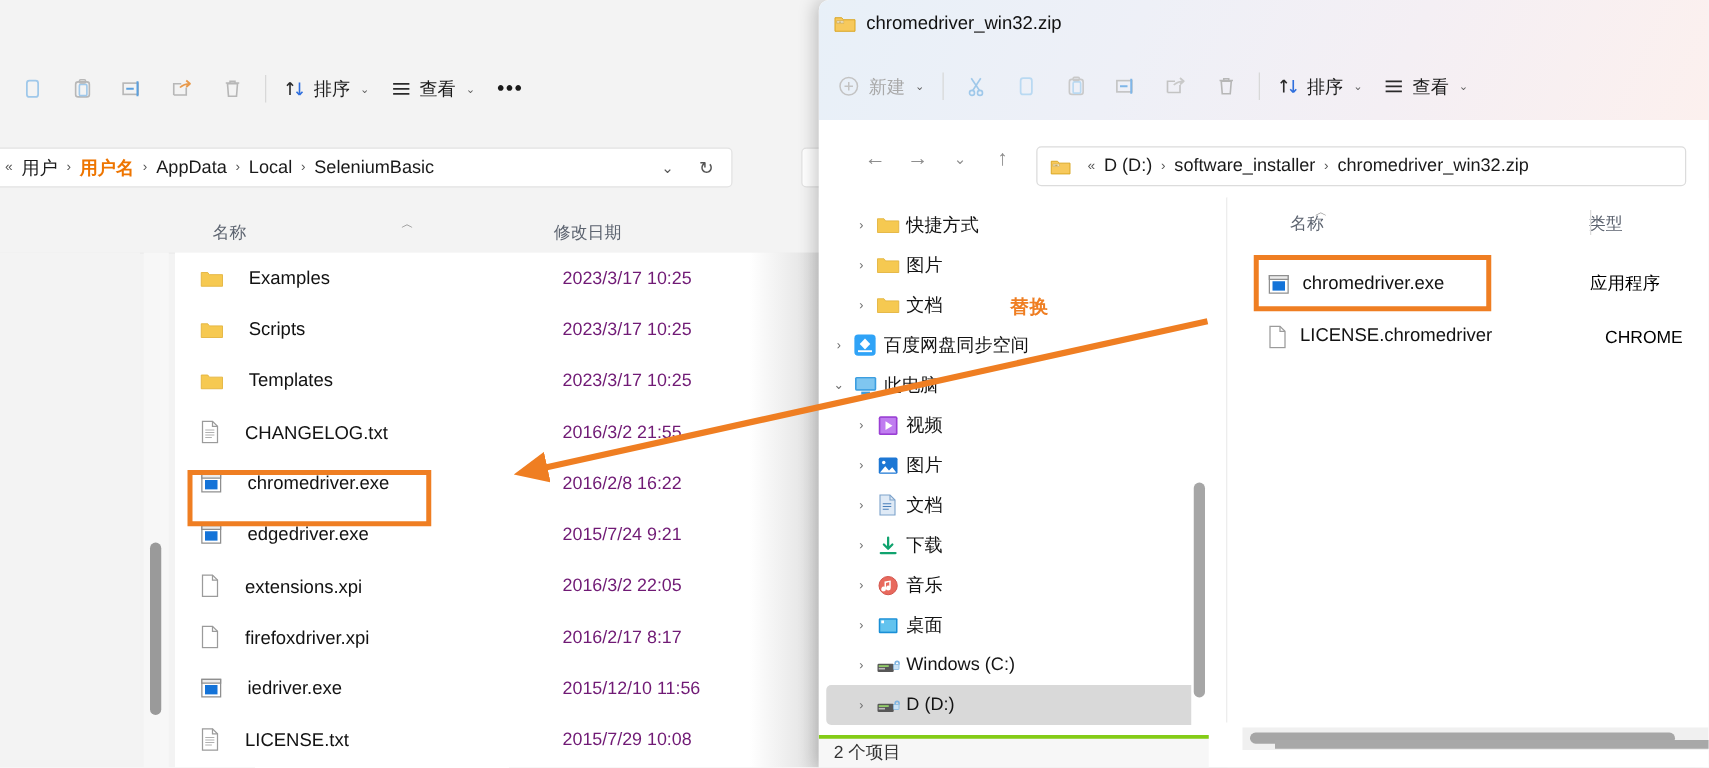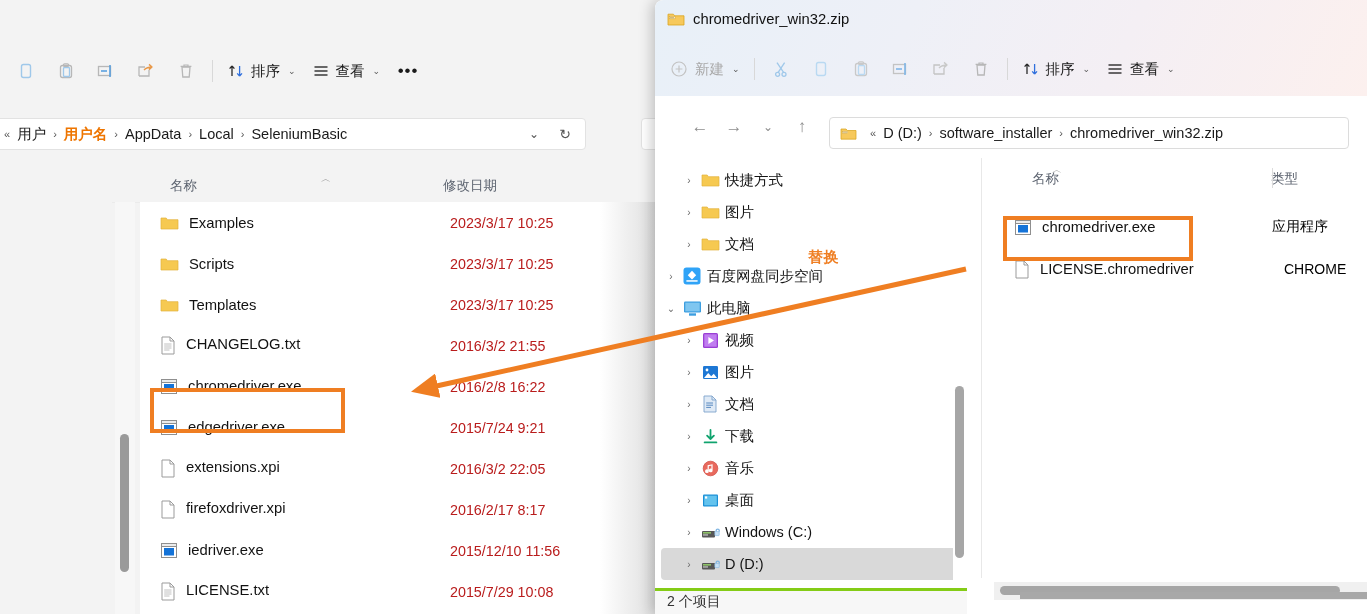--- a/index.html
+++ b/index.html
@@ -59,23 +59,23 @@
   
   #back-navpane{
     position:absolute;left:0;top:202px;width:112px;height:412px;background:#f3f3f3;
   }
   #back-vscroll-track{position:absolute;left:115px;top:202px;width:20px;height:412px;background:#f7f7f7;}
   #back-vscroll-thumb{position:absolute;left:120px;top:434px;width:9px;height:138px;background:#9a9a9a;border-radius:5px;}
 
   
   #back-filelist{position:absolute;left:140px;top:202px;width:520px;height:412px;background:#ffffff;}
   .frow{position:relative;height:41px;display:flex;align-items:center;}
-  .frow .fname{display:flex;align-items:flex-start;gap:10px;width:310px;padding-left:20px;box-sizing:border-box;}
+  .frow .fname{display:flex;align-items:flex-end;gap:20px;width:310px;padding-left:20px;box-sizing:border-box;}
   .frow .ftext{font-size:14.8px;color:#121212;white-space:nowrap;}
-  .frow .fdate{font-size:14.3px;color:#b91c1c;white-space:nowrap;}
+  .frow .fdate{font-size:14.3px;color:#701a75;white-space:nowrap;}
   #back-fade{
     position:absolute;left:600px;top:202px;width:60px;height:412px;
     background:linear-gradient(to right,rgba(255,255,255,0),rgba(214,214,214,0.85));
     pointer-events:none;
   }
 
   
   #front-window{
     position:absolute;left:655px;top:0;width:712px;height:614px;
     background:#ffffff;border-top-left-radius:8px;overflow:hidden;
@@ -125,21 +125,21 @@
   #front-sortmark{position:absolute;left:70px;top:5px;font-size:10px;color:#999;}
   #front-colsep{position:absolute;left:290px;top:10px;width:1px;height:20px;background:#dcdcdc;}
   .rrow{position:absolute;height:42px;display:flex;align-items:center;width:385px;}
   .rrow .rname{display:flex;align-items:center;gap:10px;width:290px;padding-left:32px;box-sizing:border-box;}
   .rrow .rtext{font-size:14.8px;color:#121212;white-space:nowrap;}
   .rrow .rtype{font-size:14px;color:#000000;white-space:nowrap;}
   #front-hscroll-wrap{position:absolute;left:12px;top:424px;width:373px;height:18px;background:#f0f0f0;}
   #front-hscroll-thumb{position:absolute;left:18px;top:428px;width:340px;height:9px;background:#a6a6a6;border-radius:5px;}
 
   
-  #annot-layer{position:absolute;left:0;top:16px;width:1367px;height:441px;pointer-events:none;}
+  #annot-layer{position:absolute;left:0;top:4px;width:1367px;height:441px;pointer-events:none;}
   .hlbox{position:absolute;border:4px solid #ef7e22;box-sizing:border-box;}
   #hl-left{left:150px;top:372px;width:195px;height:45px;}
   #hl-right{left:1003px;top:200px;width:190px;height:45px;}
   #annot-text{
     position:absolute;left:808px;top:232px;font-size:15px;font-weight:bold;color:#ef7e22;
     letter-spacing:0.5px;
   }
 
   
   #watermark{

